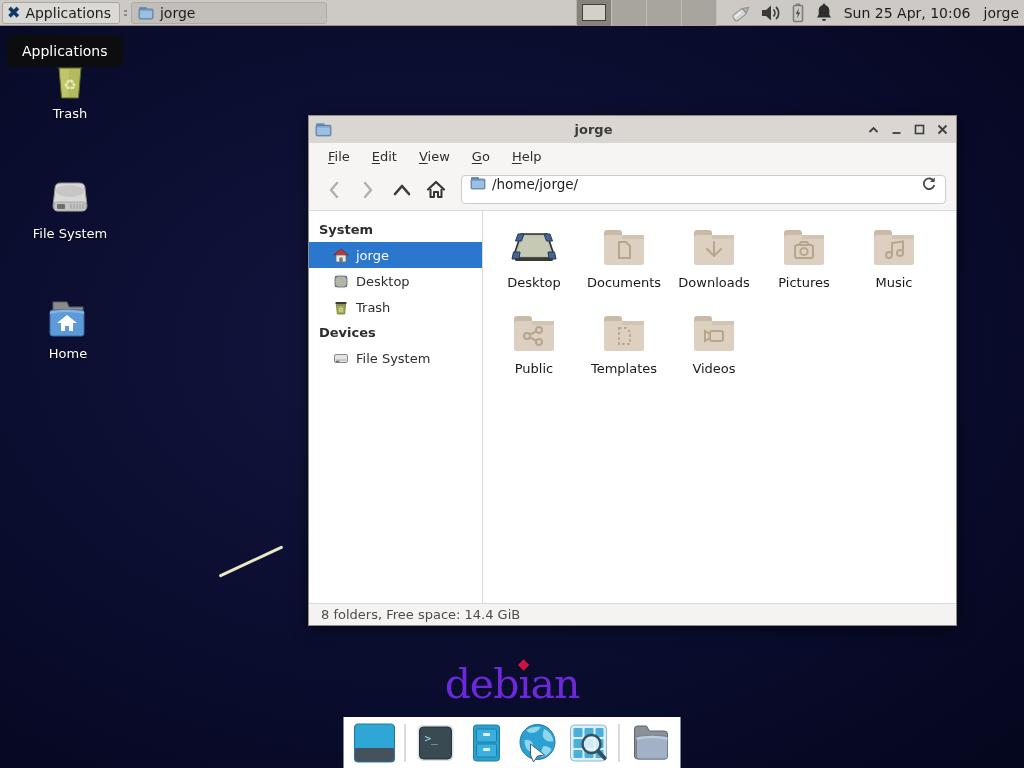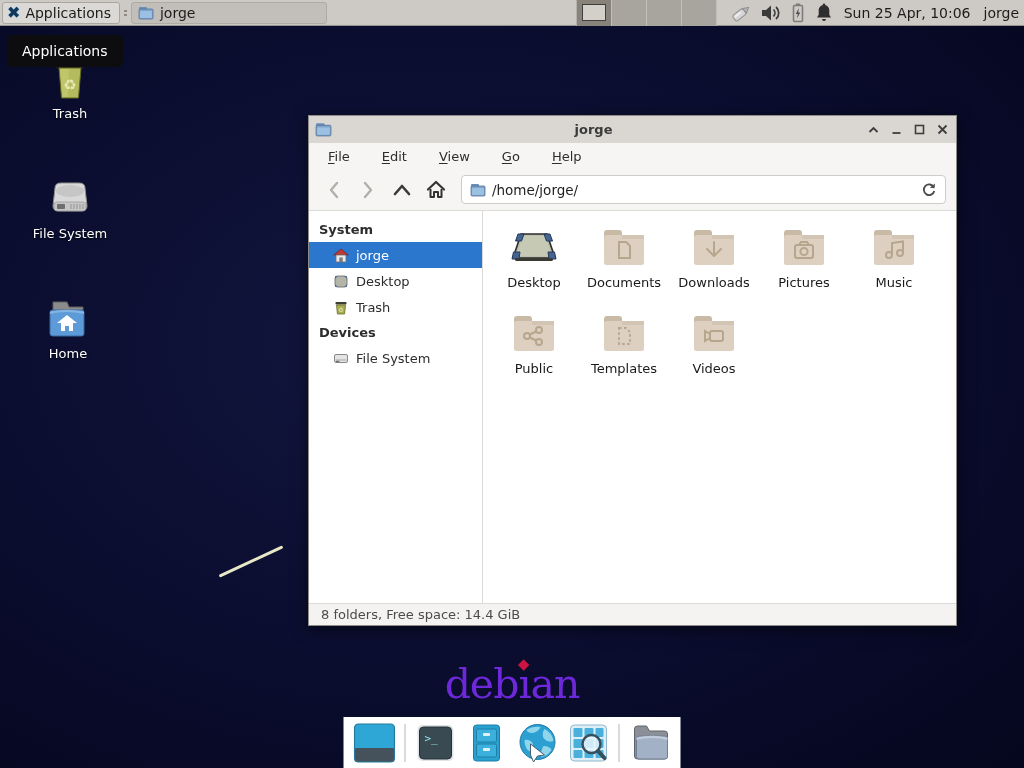--- a/index.html
+++ b/index.html
@@ -58,29 +58,29 @@
     background:#fff; border:1px solid #8e8c88; box-shadow:0 3px 14px rgba(0,0,0,.55);
     display:flex; flex-direction:column;
   }
   .titlebar { height:27px; background:#dad7d3; display:flex; align-items:center;
               padding:0 8px 0 6px; flex:0 0 auto; }
   .titlebar .wicon { width:20px; display:flex; }
   .titlebar .wtitle { flex:1; text-align:center; font-size:13px; font-weight:bold; color:#3a3a3a; }
   .wbtns { width:96px; display:flex; justify-content:flex-end; gap:11px; }
   .wbtn { width:12px; height:12px; display:flex; align-items:center; justify-content:center; }
   .menubar { height:26px; background:#f6f5f3; display:flex; align-items:center;
-             padding-left:10px; gap:14px; flex:0 0 auto; }
+             padding-left:10px; gap:4px; flex:0 0 auto; }
   .menu { font-size:13px; color:#2d2d2d; padding:3px 9px; }
   .mn { text-decoration:underline; text-underline-offset:2px; }
   .toolbar { height:42px; background:#f6f5f3; border-bottom:1px solid #dddbd7;
              display:flex; align-items:center; padding:0 10px; gap:4px; flex:0 0 auto; }
   .tbtn { width:30px; height:30px; display:flex; align-items:center; justify-content:center; }
   .pathfield { flex:1; height:29px; margin-left:6px; background:#fff;
                border:1px solid #cfccc7; border-radius:4px; display:flex;
-               align-items:center; padding:0 8px; gap:6px; }
+               align-items:flex-start; padding:0 8px; gap:6px; }
   .pathfield .ptext { flex:1; font-size:13.5px; color:#1e1e1e; }
   .wbody { flex:1; display:flex; min-height:0; }
   .side { width:174px; background:#fff; border-right:1px solid #dcdad7; padding-top:6px; }
   .shead { font-size:13px; font-weight:bold; color:#2d2d2d; padding:5px 10px; }
   .srow { height:26px; display:flex; align-items:center; gap:7px; padding-left:24px;
           font-size:13px; color:#2d2d2d; }
   .srow.sel { background:#2a77cd; color:#fff; }
   .main { flex:1; padding:10px 0 0 6px; display:flex; flex-wrap:wrap; align-content:flex-start; }
   .fcell { width:90px; height:86px; display:flex; flex-direction:column; align-items:center; }
   .ficon { height:52px; display:flex; align-items:center; justify-content:center; }

